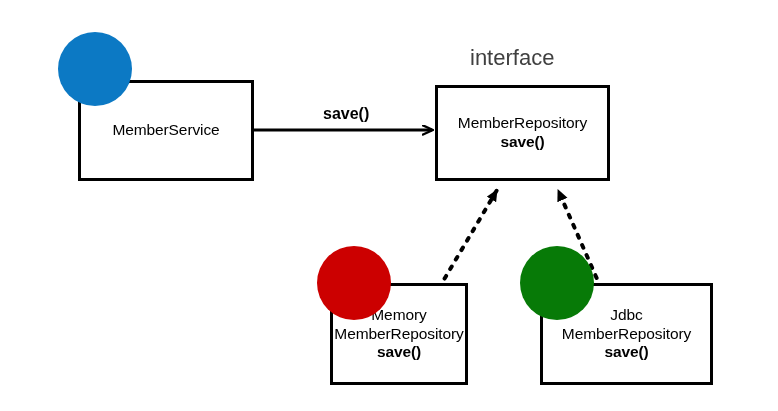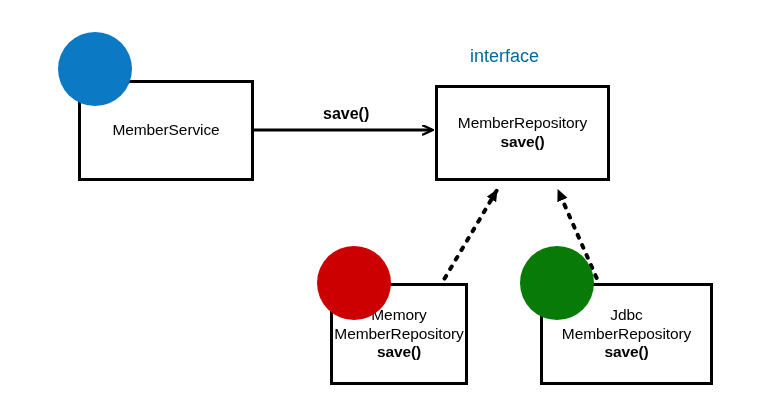--- a/index.html
+++ b/index.html
@@ -44,22 +44,22 @@
     line-height: 1.22;
     white-space: nowrap;
     letter-spacing: -0.1px;
   }
   .node-line.bold {
     font-weight: bold;
     font-size: 15.5px;
   }
   .stereotype {
     position: absolute;
-    color: #0369a1;
-    font-size: 18px;
+    color: #404040;
+    font-size: 22px;
     line-height: 1;
     white-space: nowrap;
     z-index: 4;
   }
   .edge-label {
     position: absolute;
     color: #000000;
     font-size: 16px;
     font-weight: bold;
     white-space: nowrap;

